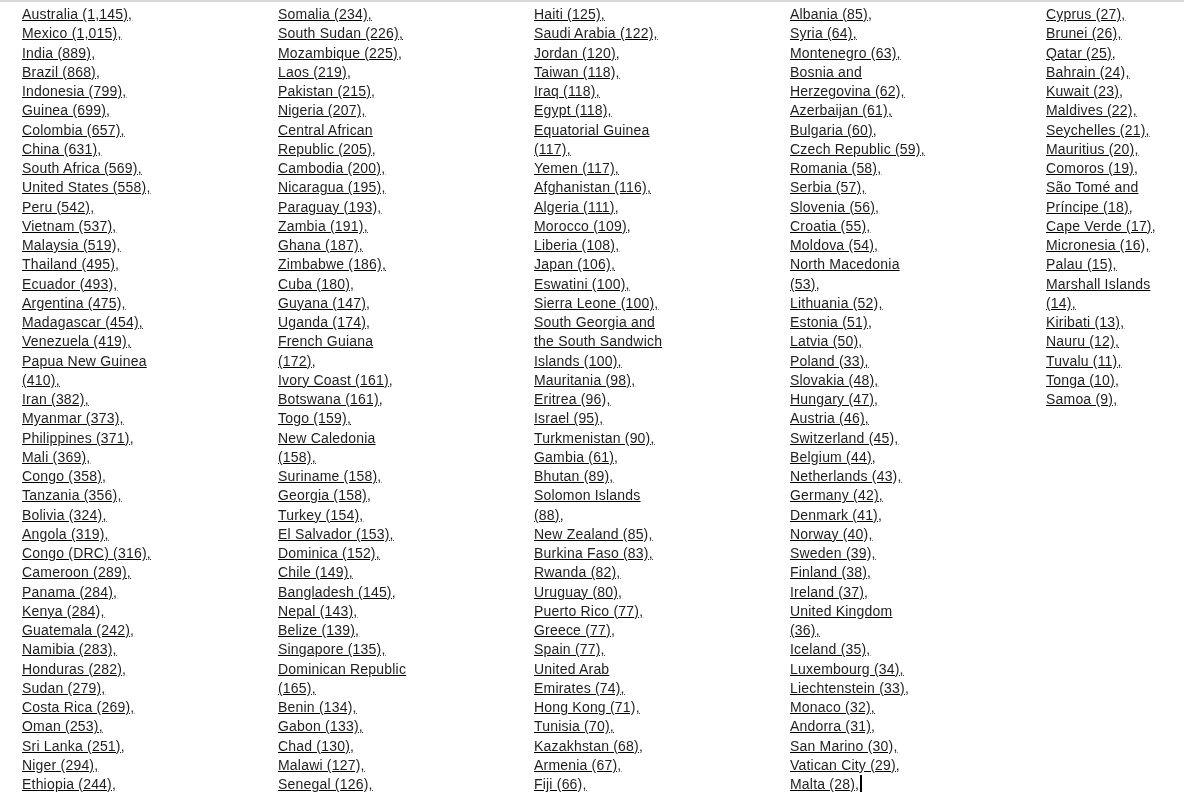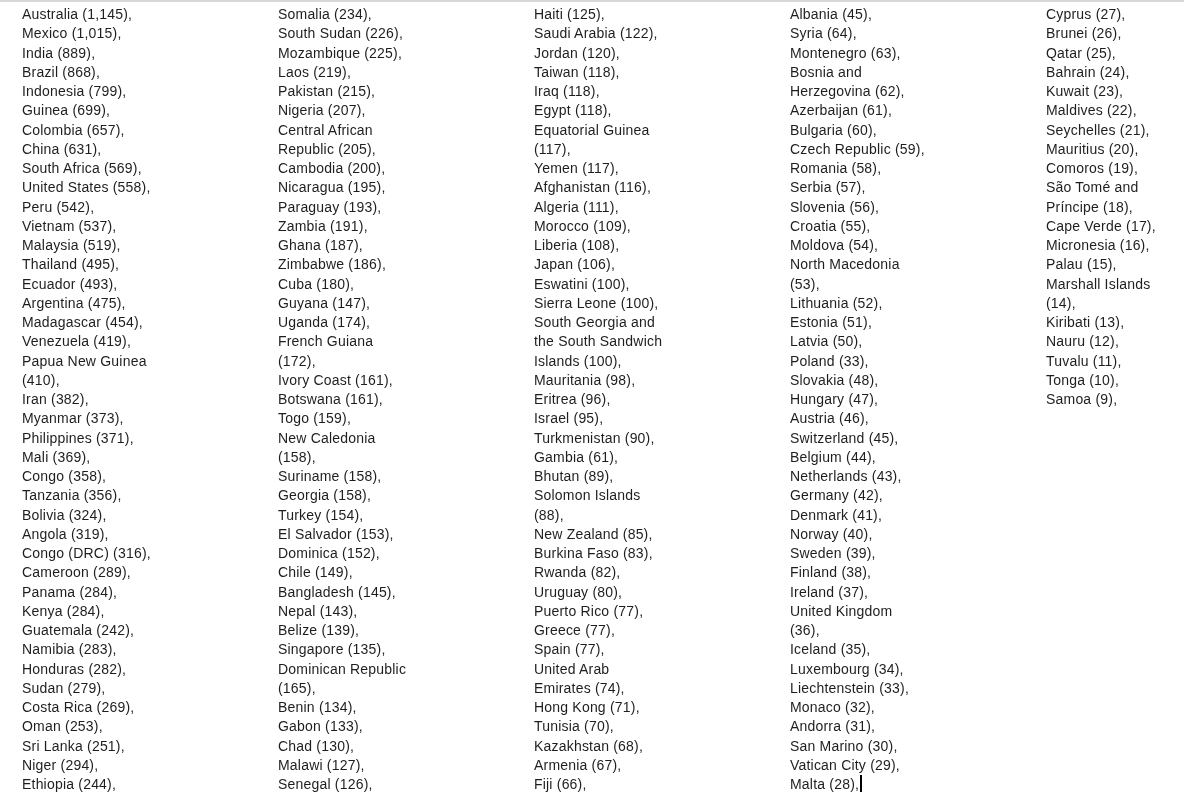--- a/index.html
+++ b/index.html
@@ -26,20 +26,21 @@
   .columns {
     display: flex;
     flex-direction: row;
     align-items: flex-start;
     padding: 5px 0 0 22px;
     gap: 96px;
   }
   .col {
     flex: 0 0 160px;
     width: 160px;
+    text-decoration: underline;
   }
   .line {
     font-size: 14px;
     line-height: 19.25px;
     letter-spacing: 0.2px;
     color: #1e1e1e;
     white-space: nowrap;
     cursor: text;
   }
   .caret {
@@ -180,21 +181,21 @@
         <div class="line">Spain (77),</div>
         <div class="line">United Arab</div>
         <div class="line">Emirates (74),</div>
         <div class="line">Hong Kong (71),</div>
         <div class="line">Tunisia (70),</div>
         <div class="line">Kazakhstan (68),</div>
         <div class="line">Armenia (67),</div>
         <div class="line">Fiji (66),</div>
       </div>
       <div class="col">
-        <div class="line">Albania (45),</div>
+        <div class="line">Albania (85),</div>
         <div class="line">Syria (64),</div>
         <div class="line">Montenegro (63),</div>
         <div class="line">Bosnia and</div>
         <div class="line">Herzegovina (62),</div>
         <div class="line">Azerbaijan (61),</div>
         <div class="line">Bulgaria (60),</div>
         <div class="line">Czech Republic (59),</div>
         <div class="line">Romania (58),</div>
         <div class="line">Serbia (57),</div>
         <div class="line">Slovenia (56),</div>

